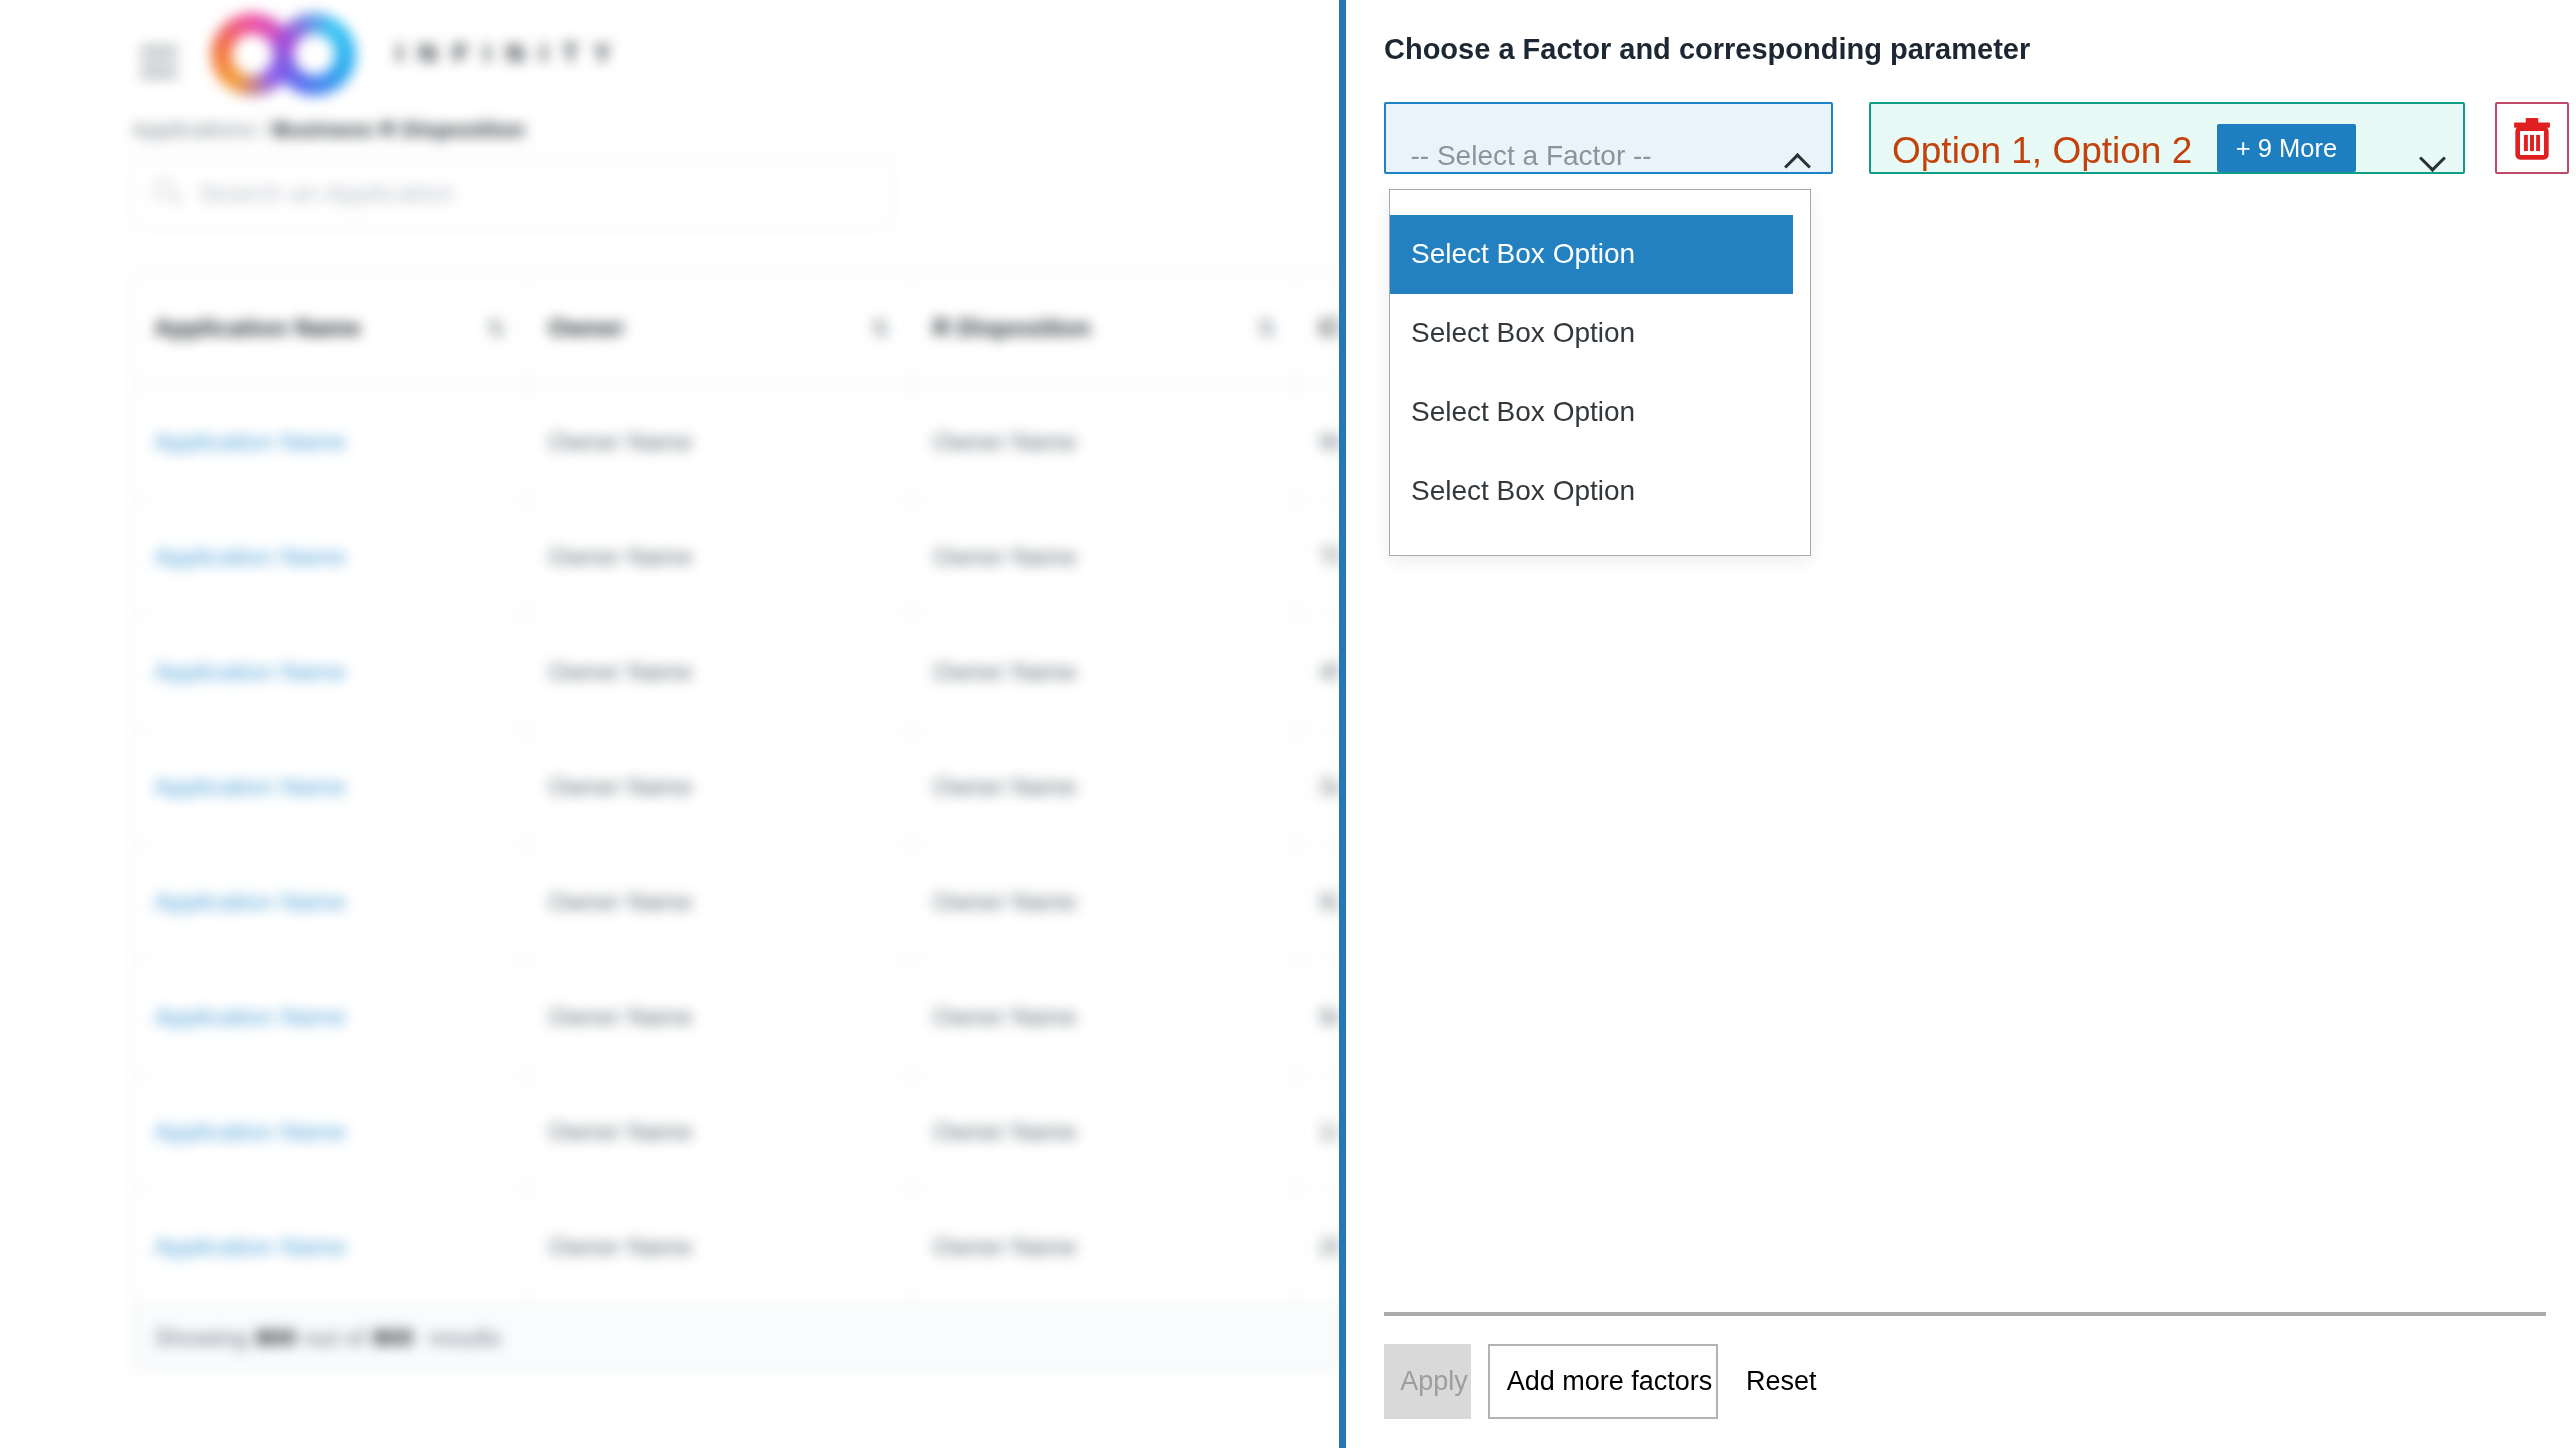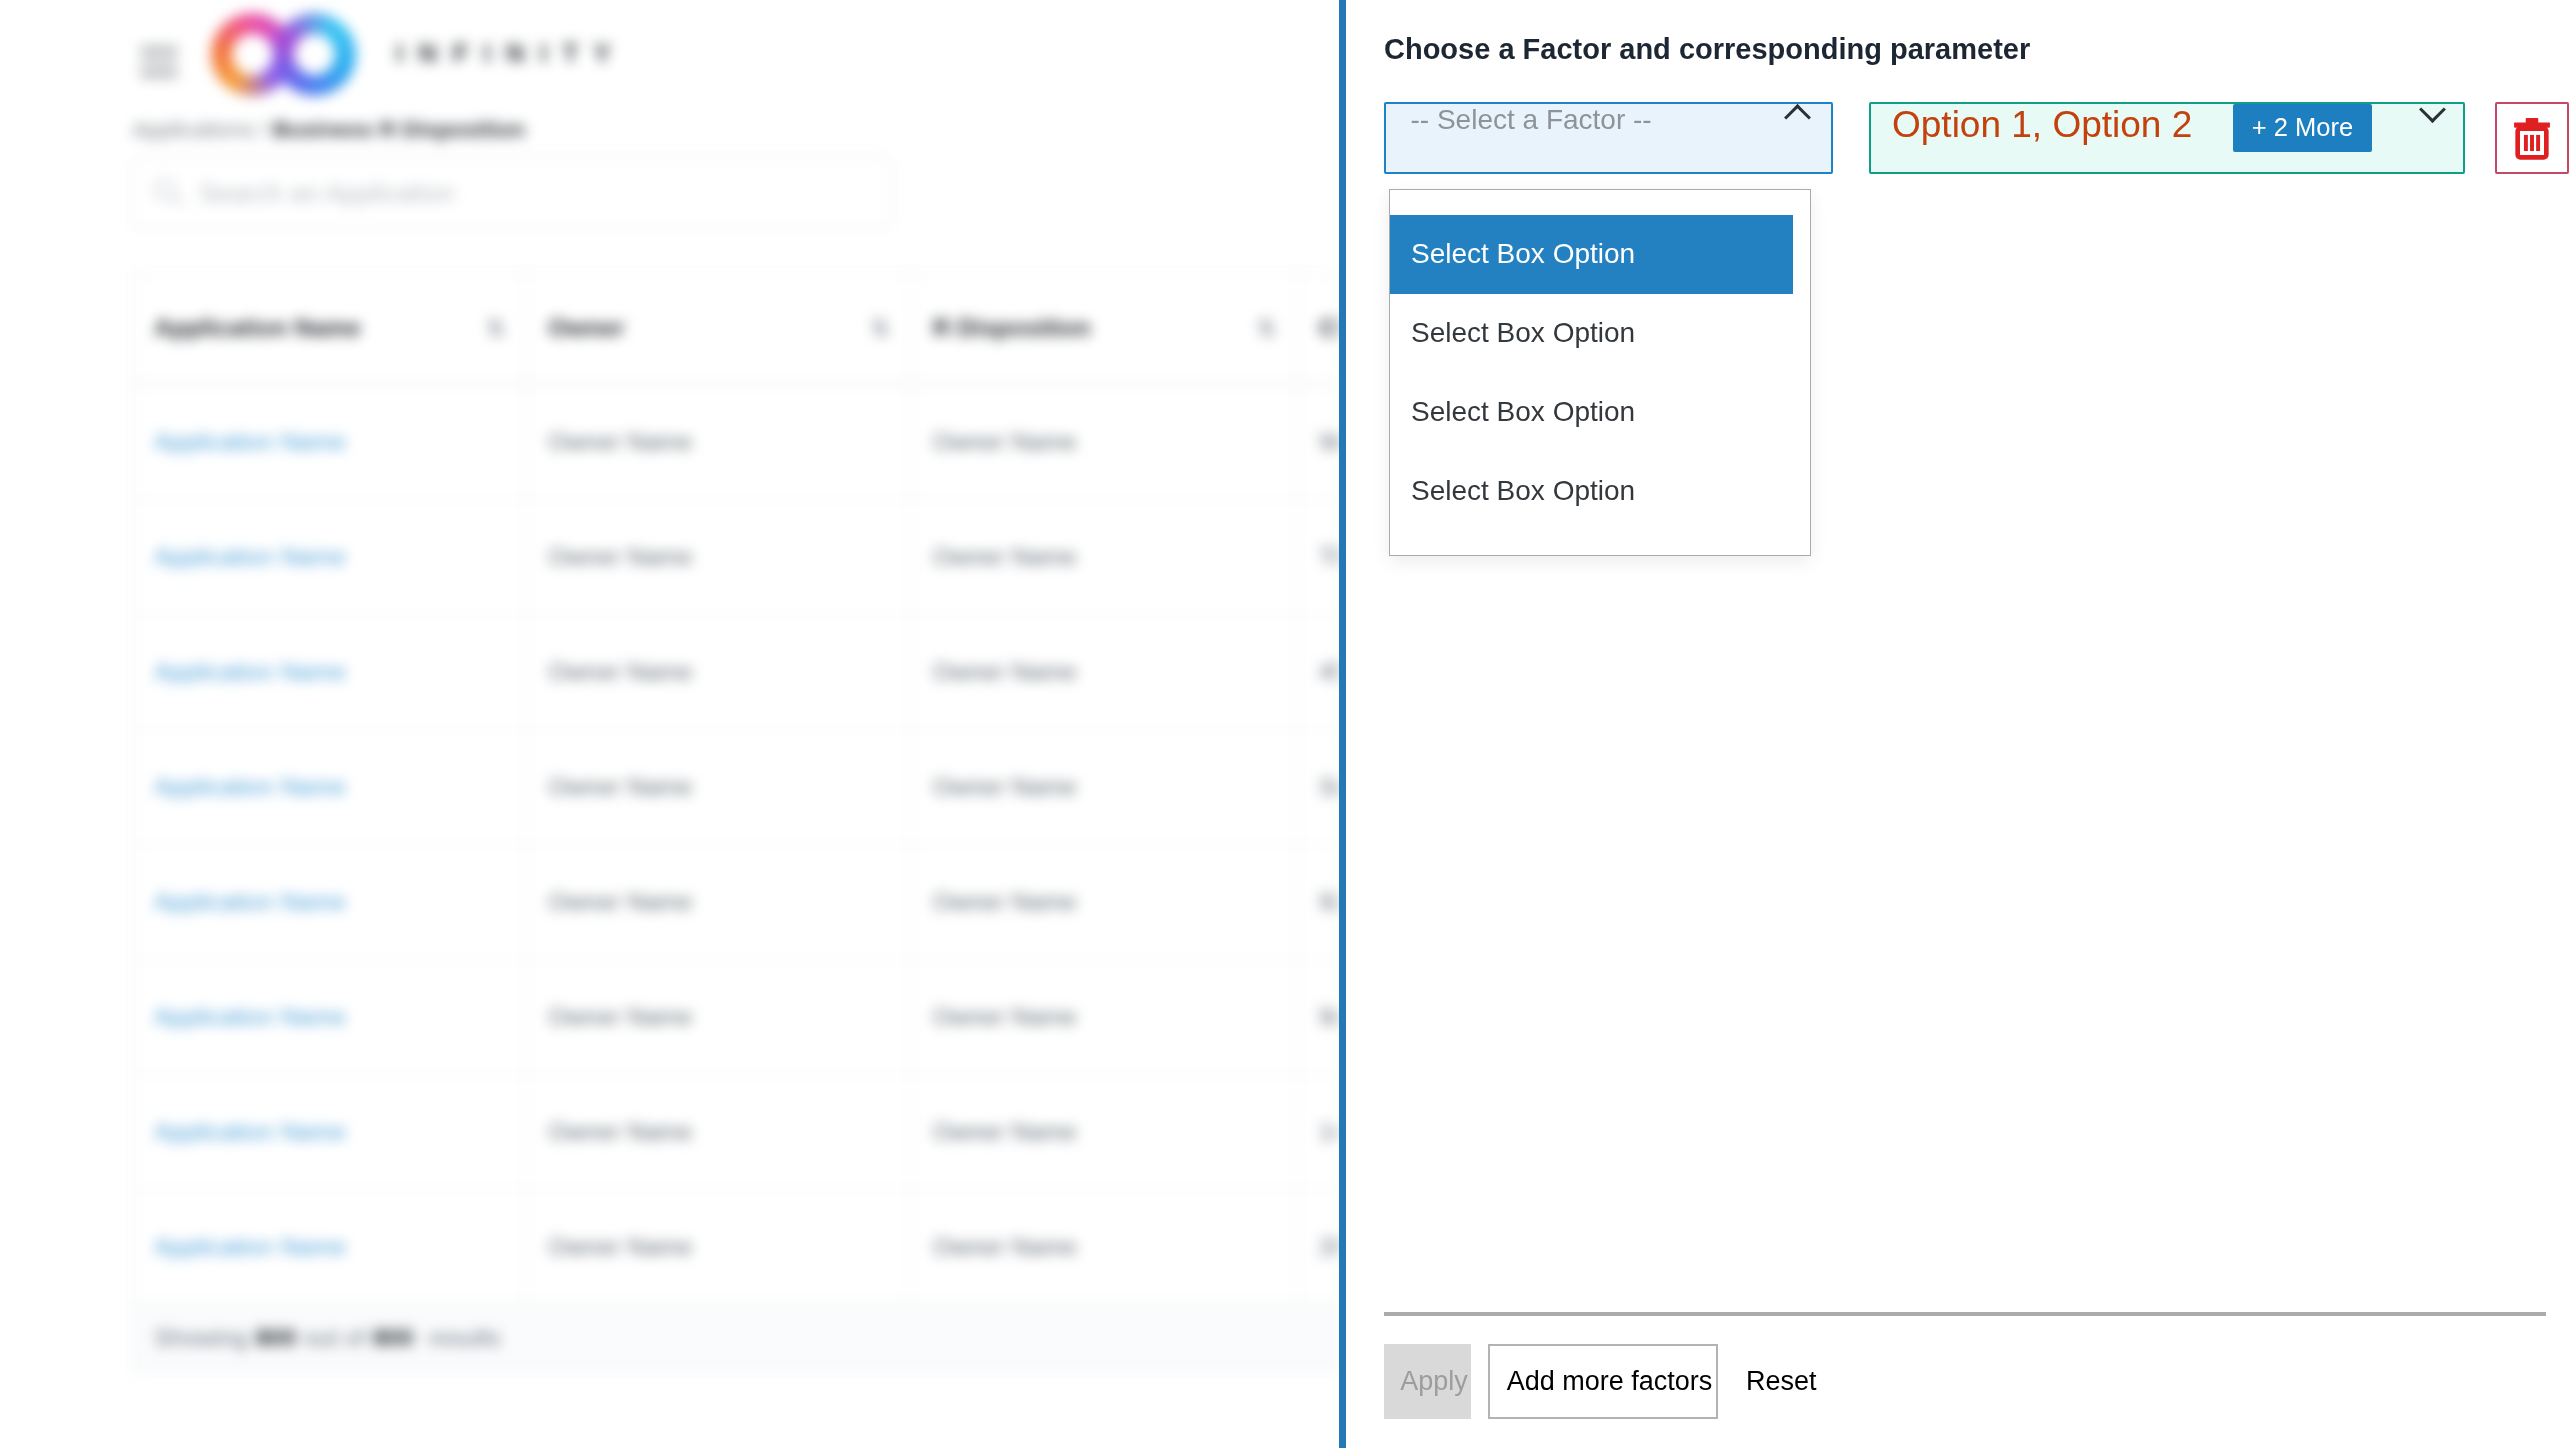--- a/index.html
+++ b/index.html
@@ -57,21 +57,21 @@
   .tfoot b { color:#262c32; font-weight:700; margin:0 7.5px; }
   .tfoot span.mid { margin-left:7.5px; }
 
   
   .panel { position:absolute; left:1339px; top:0; width:1237px; height:1448px;
     background:#fff; border-left:7.5px solid #2478b5; padding:32px 0 0 38px; z-index:5; }
   .panel h1 { font-size:29px; line-height:34px; font-weight:700; color:#1d2733;
     margin-bottom:36px; }
 
   .controls { display:flex; align-items:center; height:72px; }
-  .select { height:72px; display:flex; align-items:flex-start; cursor:pointer;gap:16px; }
+  .select { height:72px; display:flex; align-items:flex-end; cursor:pointer; }
   .factor-select { width:449px; background:#e9f3fb; border:2.8px solid #1d83c5;
     border-radius:1.9px; padding:0 24.5px; }
   .factor-select .ph { font-size:28px; color:#8d939a; }
   .param-select { width:596px; margin-left:36px; background:#e8faf5; border:2.8px solid #0f9f87;
     border-radius:1.9px; padding:0 21px; }
   .param-select .val { font-size:37px; color:#c2410c; }
   .badge { margin-left:24.5px; background:#1d7fc0; color:#fff; font-size:25.5px;
     padding:9.4px 19px; border-radius:1.9px; white-space:nowrap; }
   .spacer { flex:1; }
   .chev { width:19px; height:19px; border-right:3.8px solid #2b3036;
@@ -235,21 +235,21 @@
 
     <div class="controls">
       <div class="select factor-select">
         <span class="ph">-- Select a Factor --</span>
         <span class="spacer"></span>
         <span class="chev up"></span>
       </div>
 
       <div class="select param-select">
         <span class="val">Option 1, Option 2</span>
-        <span class="badge">+ 2 More</span>
+        <span class="badge">+ 9 More</span>
         <span class="spacer"></span>
         <span class="chev down"></span>
       </div>
 
       <button class="trash-btn">
         <svg width="40" height="43" viewBox="0 0 22 24" fill="none">
           <rect x="3" y="6.5" width="16" height="16" rx="1.5" stroke="#e02020" stroke-width="2.6"></rect>
           <rect x="1" y="3" width="20" height="3" rx="0.5" fill="#e02020"></rect>
           <rect x="7.5" y="0.5" width="7" height="3" rx="0.5" fill="#e02020"></rect>
           <line x1="7.6" y1="10" x2="7.6" y2="19" stroke="#e02020" stroke-width="2.2"></line>

